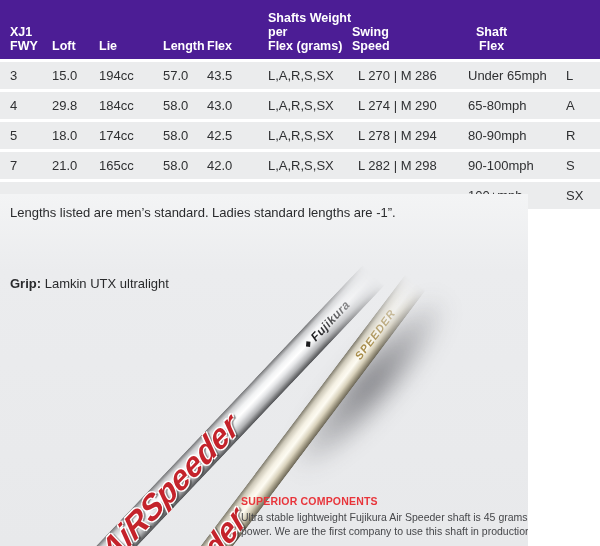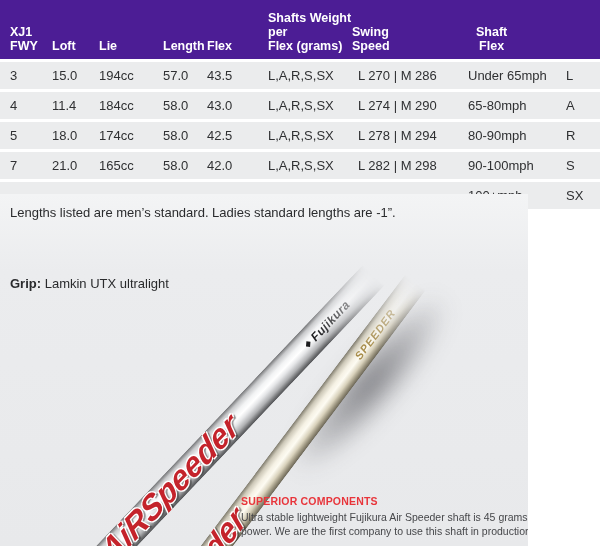--- a/index.html
+++ b/index.html
@@ -108,21 +108,21 @@
       <div class="tcell c3">57.0</div>
       <div class="tcell c4">43.5</div>
       <div class="tcell c5">L,A,R,S,SX</div>
       <div class="tcell c6">L 270  |  M 286</div>
       <div class="tcell c7">Under 65mph</div>
       <div class="tcell c8">L</div>
     </div>
 
     <div class="grid-row trow">
       <div class="tcell c0">4</div>
-      <div class="tcell c1">11.4</div>
+      <div class="tcell c1">29.8</div>
       <div class="tcell c2">184cc</div>
       <div class="tcell c3">58.0</div>
       <div class="tcell c4">43.0</div>
       <div class="tcell c5">L,A,R,S,SX</div>
       <div class="tcell c6">L 274  |  M 290</div>
       <div class="tcell c7">65-80mph</div>
       <div class="tcell c8">A</div>
     </div>
 
     <div class="grid-row trow">

